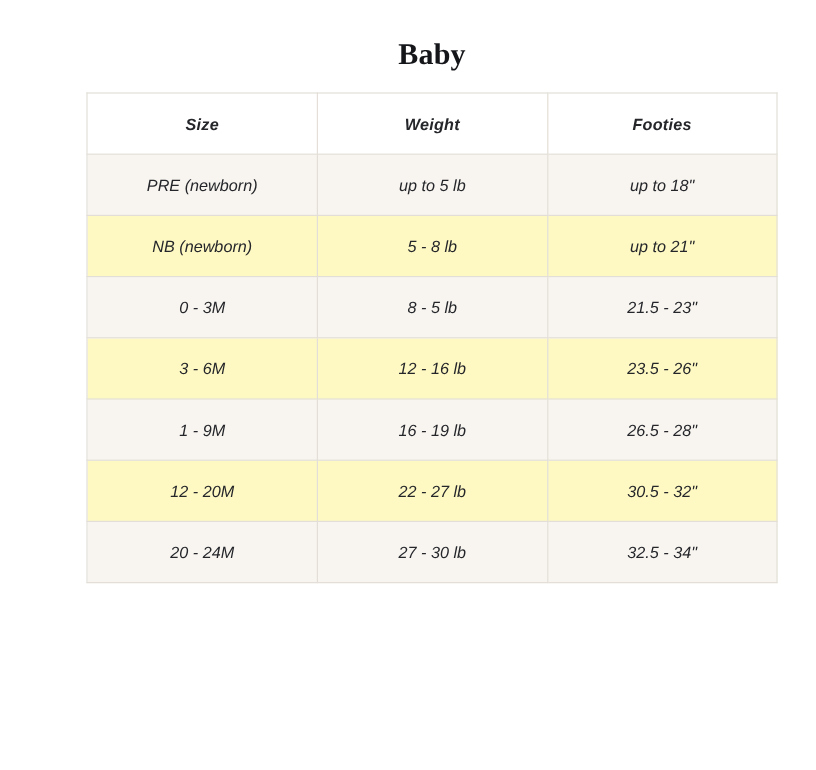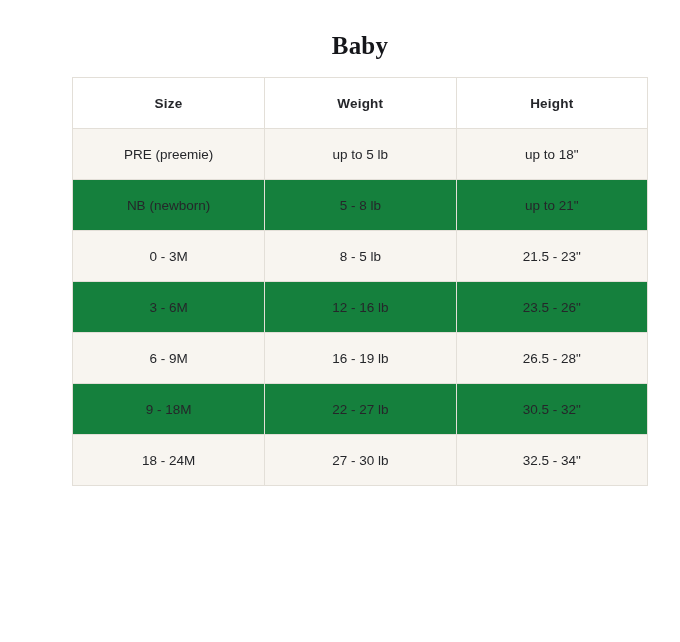--- a/index.html
+++ b/index.html
@@ -32,20 +32,21 @@
     padding-top: 32px;
     padding-bottom: 17px;
   }
   .table-wrap {
     margin: 0 52px 0 52px;
   }
   table.size-chart {
     border-collapse: collapse;
     width: 100%;
     table-layout: fixed;
+    font-style: italic;
   }
   table.size-chart th,
   table.size-chart td {
     border: 1px solid #e3dfd8;
     text-align: center;
     vertical-align: middle;
     font-size: 13.5px;
     color: #25262a;
     padding: 0;
     height: 50px;
@@ -53,21 +54,21 @@
   table.size-chart th {
     font-weight: bold;
     background: #ffffff;
     font-size: 13.5px;
     letter-spacing: 0.2px;
   }
   table.size-chart tr.shade td {
     background: #f8f5f0;
   }
   table.size-chart tr.plain td {
-    background: #15803d;
+    background: #fef9c3;
   }
   td.note-cell {
     background: #ffffff;
     font-size: 13.5px;
     color: #25262a;
     height: 50px;
   }
   .col-1 { width: 33.4%; }
   .col-2 { width: 33.3%; }
   .col-3 { width: 33.3%; }
@@ -78,59 +79,59 @@
 <div class="page">
 
   <h1 class="title">Baby</h1>
 
   <div class="table-wrap">
     <table class="size-chart">
       <thead>
         <tr>
           <th class="col-1">Size</th>
           <th class="col-2">Weight</th>
-          <th class="col-3">Height</th>
+          <th class="col-3">Footies</th>
         </tr>
       </thead>
       <tbody>
 
         <tr class="shade">
-          <td>PRE (preemie)</td>
+          <td>PRE (newborn)</td>
           <td>up to 5 lb</td>
           <td>up to 18"</td>
         </tr>
         <tr class="plain">
           <td>NB (newborn)</td>
           <td>5 - 8 lb</td>
           <td>up to 21"</td>
         </tr>
         <tr class="shade">
           <td>0 - 3M</td>
           <td>8 - 5 lb</td>
           <td>21.5 - 23"</td>
         </tr>
         <tr class="plain">
           <td>3 - 6M</td>
           <td>12 - 16 lb</td>
           <td>23.5 - 26"</td>
         </tr>
         <tr class="shade">
-          <td>6 - 9M</td>
+          <td>1 - 9M</td>
           <td>16 - 19 lb</td>
           <td>26.5 - 28"</td>
         </tr>
 
 
         <tr class="plain">
-          <td>9 - 18M</td>
+          <td>12 - 20M</td>
           <td>22 - 27 lb</td>
           <td>30.5 - 32"</td>
         </tr>
         <tr class="shade">
-          <td>18 - 24M</td>
+          <td>20 - 24M</td>
           <td>27 - 30 lb</td>
           <td>32.5 - 34"</td>
         </tr>
 
       </tbody>
     </table>
   </div>
 
 </div>
 

